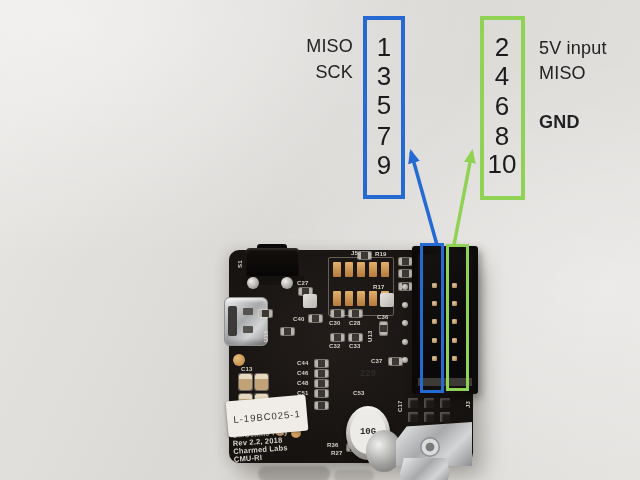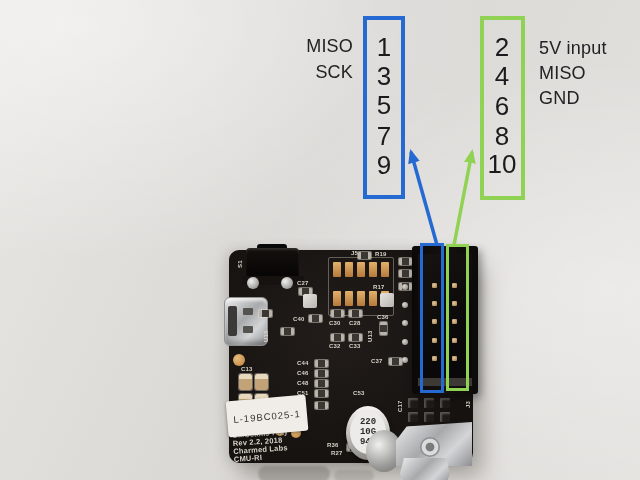--- a/index.html
+++ b/index.html
@@ -134,21 +134,21 @@
       <div>Charmed Labs</div>
       <div>CMU-RI</div>
     </div>
 
     <span class="lbl" style="left:98px;top:192px;">R36</span>
     <span class="lbl" style="left:102px;top:200px;">R27</span>
     <div class="smd" style="left:118px;top:194px;"></div>
 
     <span class="lbl" style="left:124px;top:140px;">C53</span>
     <div style="position:absolute;left:117px;top:156px;width:44px;height:54px;border-radius:50%;background:linear-gradient(180deg,#f6f5f3,#b9b7b3 60%,#8d8b87);z-index:3;box-shadow:0 2px 4px rgba(0,0,0,.5);"></div>
-    <div style="position:absolute;left:121px;top:160px;width:36px;height:44px;border-radius:50%;background:#edebe7;z-index:3;display:flex;flex-direction:column;align-items:center;justify-content:center;font-family:'Liberation Mono',monospace;font-weight:bold;font-size:9px;line-height:10px;color:#2c2c2c;">
+    <div style="position:absolute;left:121px;top:160px;width:36px;height:44px;border-radius:50%;background:#edebe7;z-index:3;display:flex;flex-direction:column;align-items:center;justify-content:center;font-family:'Liberation Mono',monospace;font-weight:bold;font-size:9px;line-height:10px;color:#2c2c2c;gap:48px;">
       <span>220</span>
       <span>10G</span>
       <span>943</span>
     </div>
 
     <span class="lbl vert" style="left:168px;top:162px;">C17</span>
     <span class="lbl vert" style="left:236px;top:158px;">J3</span>
 
     <div class="blackpin" style="left:179px;top:148px;"></div>
     <div class="blackpin" style="left:195px;top:148px;"></div>
@@ -219,15 +219,15 @@
   <span class="pin-num even" style="top:62px;">4</span>
   <span class="pin-num even" style="top:92px;">6</span>
   <span class="pin-num even" style="top:122px;">8</span>
   <span class="pin-num even" style="top:150px;">10</span>
 
   <span class="sig-label sig-left" style="top:36px;">MISO</span>
   <span class="sig-label sig-left" style="top:62px;">SCK</span>
 
   <span class="sig-label sig-right" style="top:38px;">5V input</span>
   <span class="sig-label sig-right" style="top:63px;">MISO</span>
-  <span class="sig-label sig-right" style="top:88px;">GND</span>
+  <span class="sig-label sig-right" style="top:112px;font-weight:bold;">GND</span>
 
 </div>
 
 </body></html>

